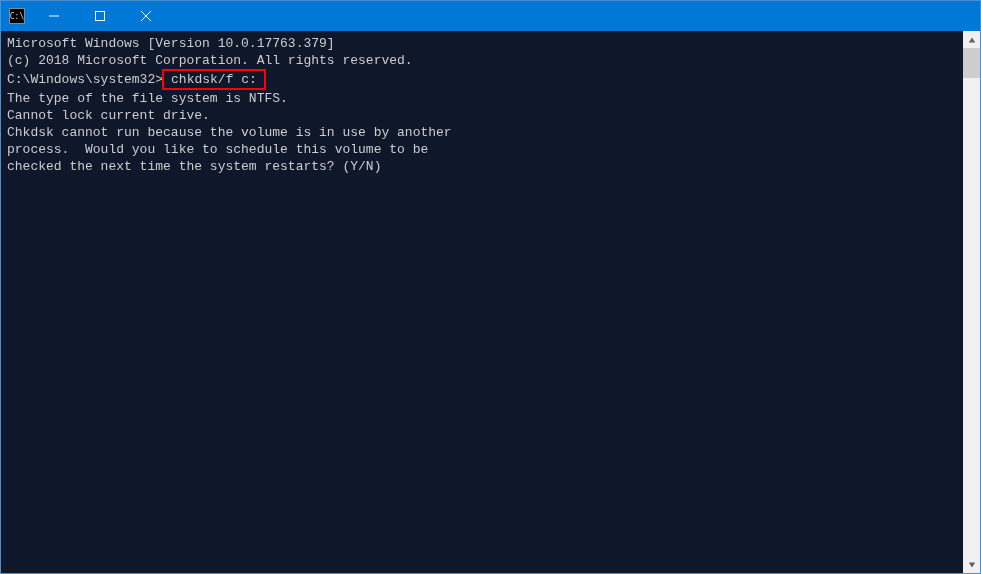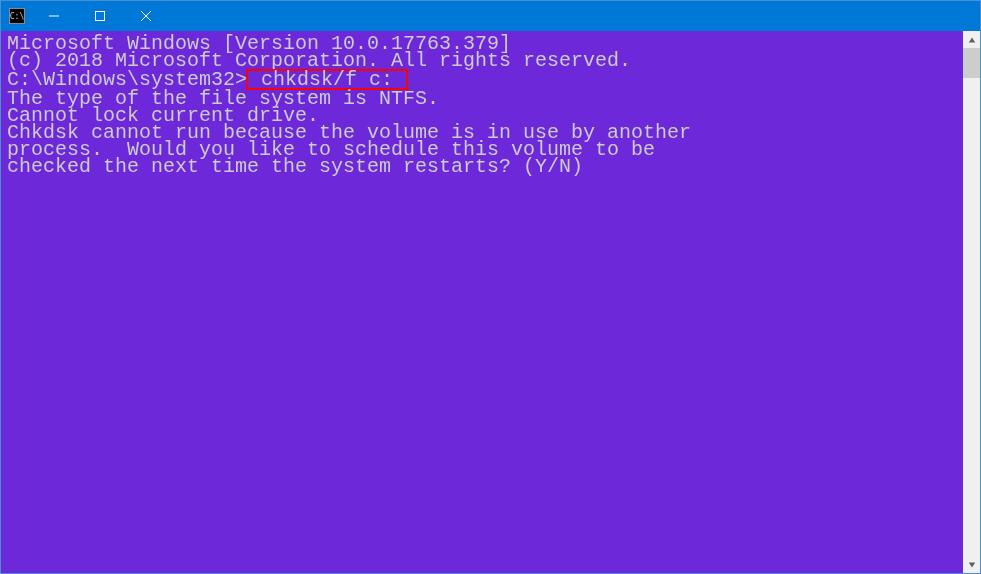--- a/index.html
+++ b/index.html
@@ -71,24 +71,24 @@
       stroke-width: 1;
       fill: none;
     }
     .terminal-container {
       flex: 1;
       display: flex;
       background: #000000;
     }
     .terminal {
       flex: 1;
-      background: #6d28d9;
+      background: #0f172a;
       color: #cccccc;
       font-family: Consolas, "Courier New", monospace;
-      font-size: 20px;
+      font-size: 13px;
       line-height: 17px;
       padding: 4px 6px;
       white-space: pre;
       overflow: hidden;
     }
     .scrollbar {
       width: 17px;
       background: #efefef;
       display: flex;
       flex-direction: column;
@@ -116,21 +116,21 @@
       position: absolute;
       top: 0;
       left: 0;
       right: 0;
       height: 30px;
       background: #cdcdcd;
     }
     .highlight-box {
       border: 2px solid #ff0000;
       display: inline-block;
-      padding: 0 13px;
+      padding: 0 7px;
       margin-left: -1px;
     }
     .term-line {
       display: block;
     }
   </style>
 </head>
 <body>
 
 <div class="window">

